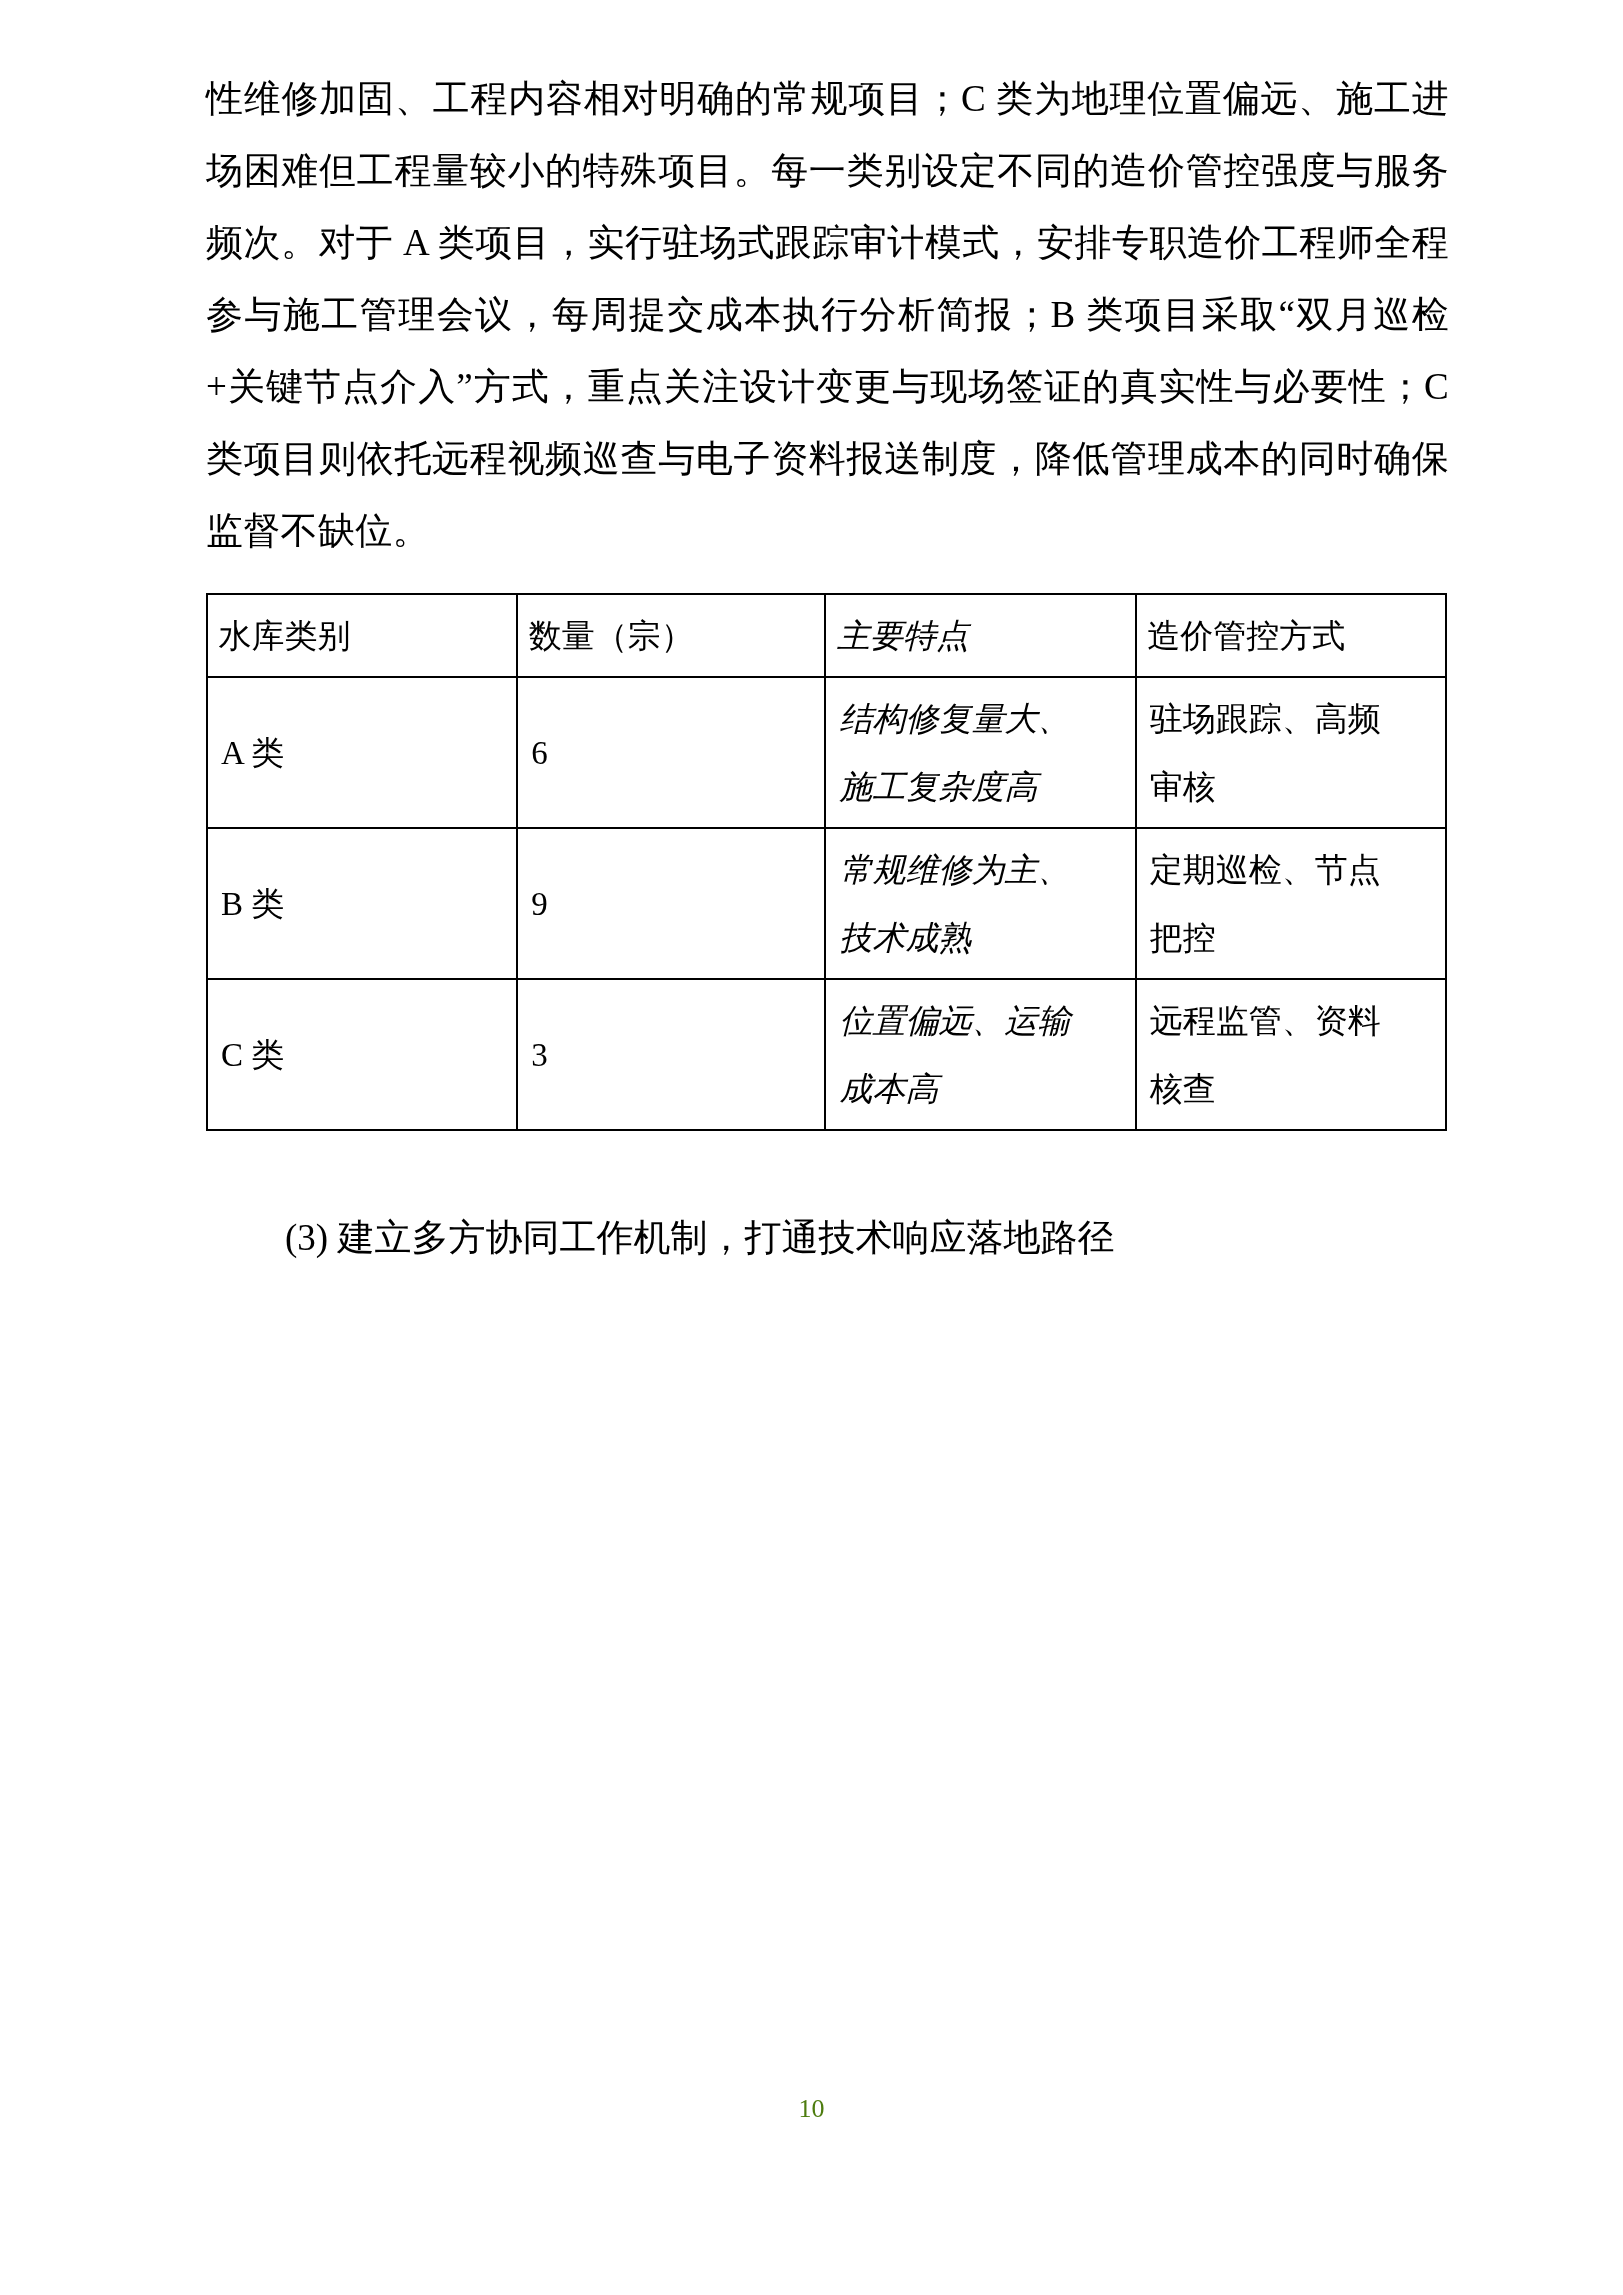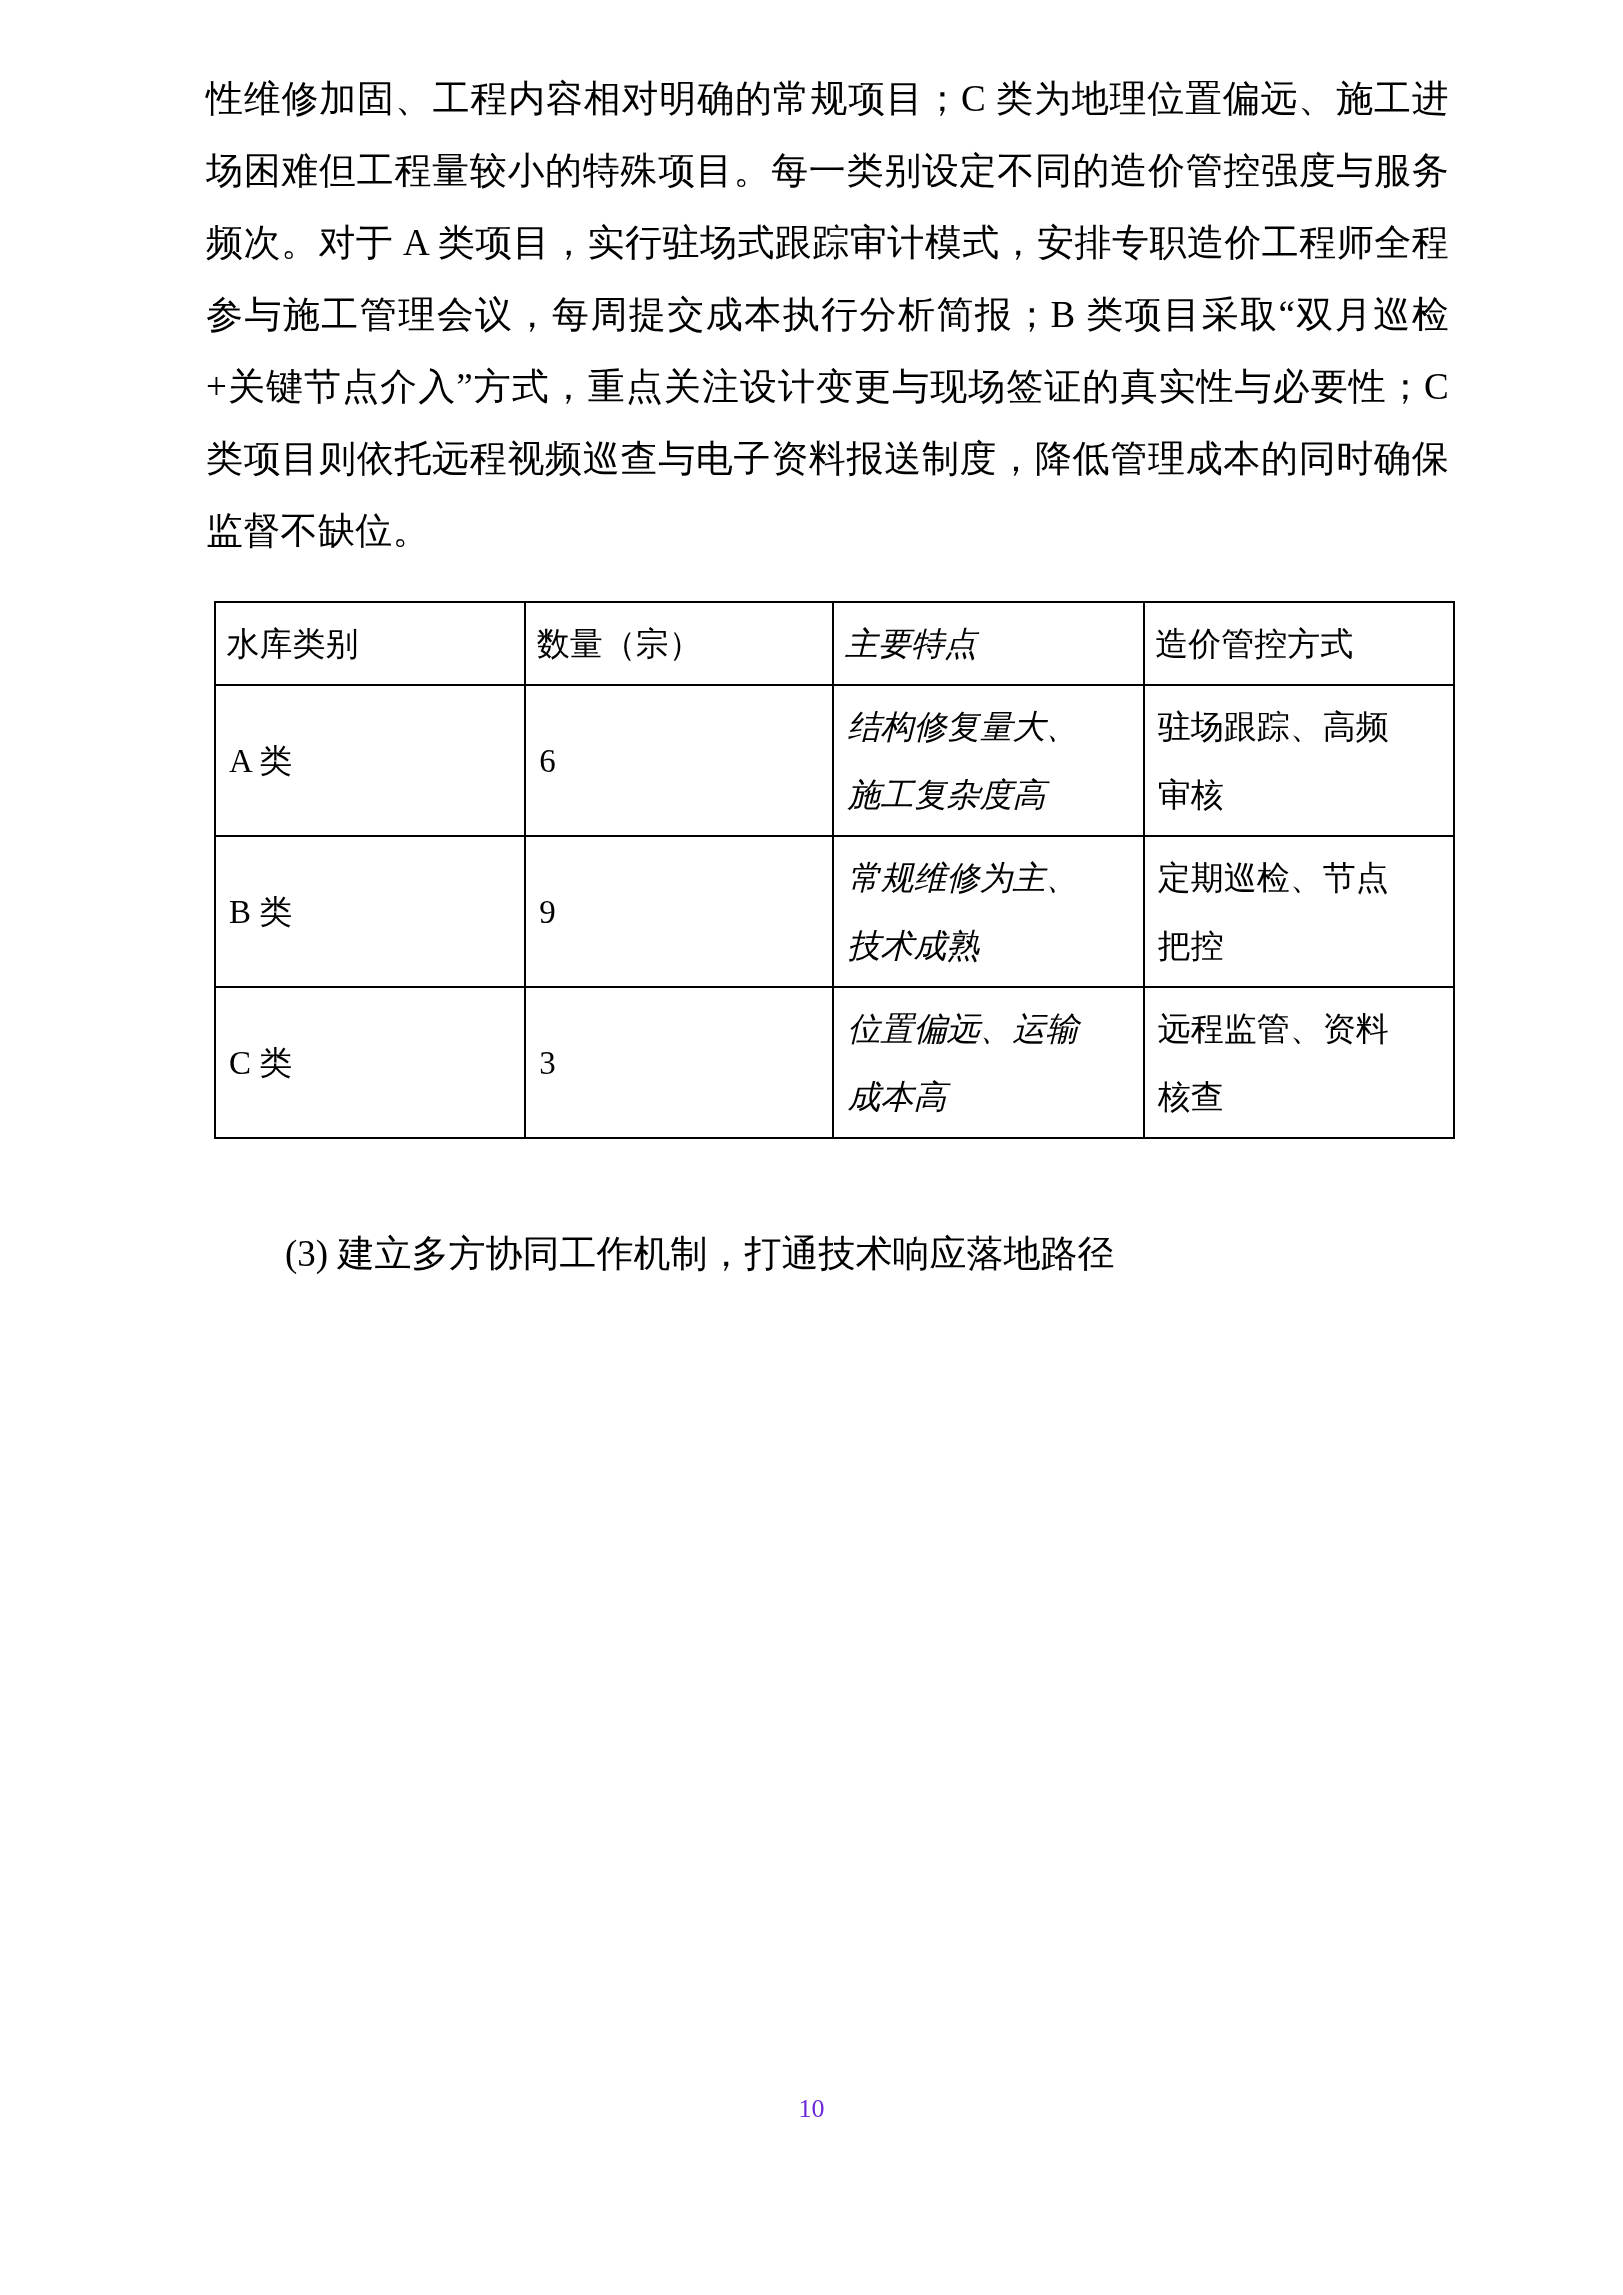--- a/index.html
+++ b/index.html
@@ -40,21 +40,21 @@
   .spacer-before-table {
     height: 26px;
   }
   .spacer-after-table {
     height: 71px;
   }
   table.grid {
     border-collapse: collapse;
     width: 1241px;
     table-layout: fixed;
-    margin: 8px;
+    margin: 0;
   }
   table.grid td {
     border: 2px solid #000000;
     font-size: 33px;
     line-height: 68px;
     vertical-align: middle;
     padding: 6.5px 9.2px 6.5px 10.5px;
     box-sizing: border-box;
     word-break: break-all;
   }
@@ -80,21 +80,21 @@
     margin: 0;
   }
   .page-number {
     position: absolute;
     left: 0;
     right: 0;
     top: 2094px;
     text-align: center;
     font-size: 26px;
     font-family: "Liberation Serif", "DejaVu Serif", serif;
-    color: #6d28d9;
+    color: #4d7c0f;
   }
 </style>
 </head>
 <body>
 
 <div class="page">
   <div class="content">
 
     <p class="para para-block">性维修加固、工程内容相对明确的常规项目；C 类为地理位置偏远、施工进场困难但工程量较小的特殊项目。每一类别设定不同的造价管控强度与服务频次。对于 A 类项目，实行驻场式跟踪审计模式，安排专职造价工程师全程参与施工管理会议，每周提交成本执行分析简报；B 类项目采取“双月巡检+关键节点介入”方式，重点关注设计变更与现场签证的真实性与必要性；C 类项目则依托远程视频巡查与电子资料报送制度，降低管理成本的同时确保监督不缺位。</p>
 

